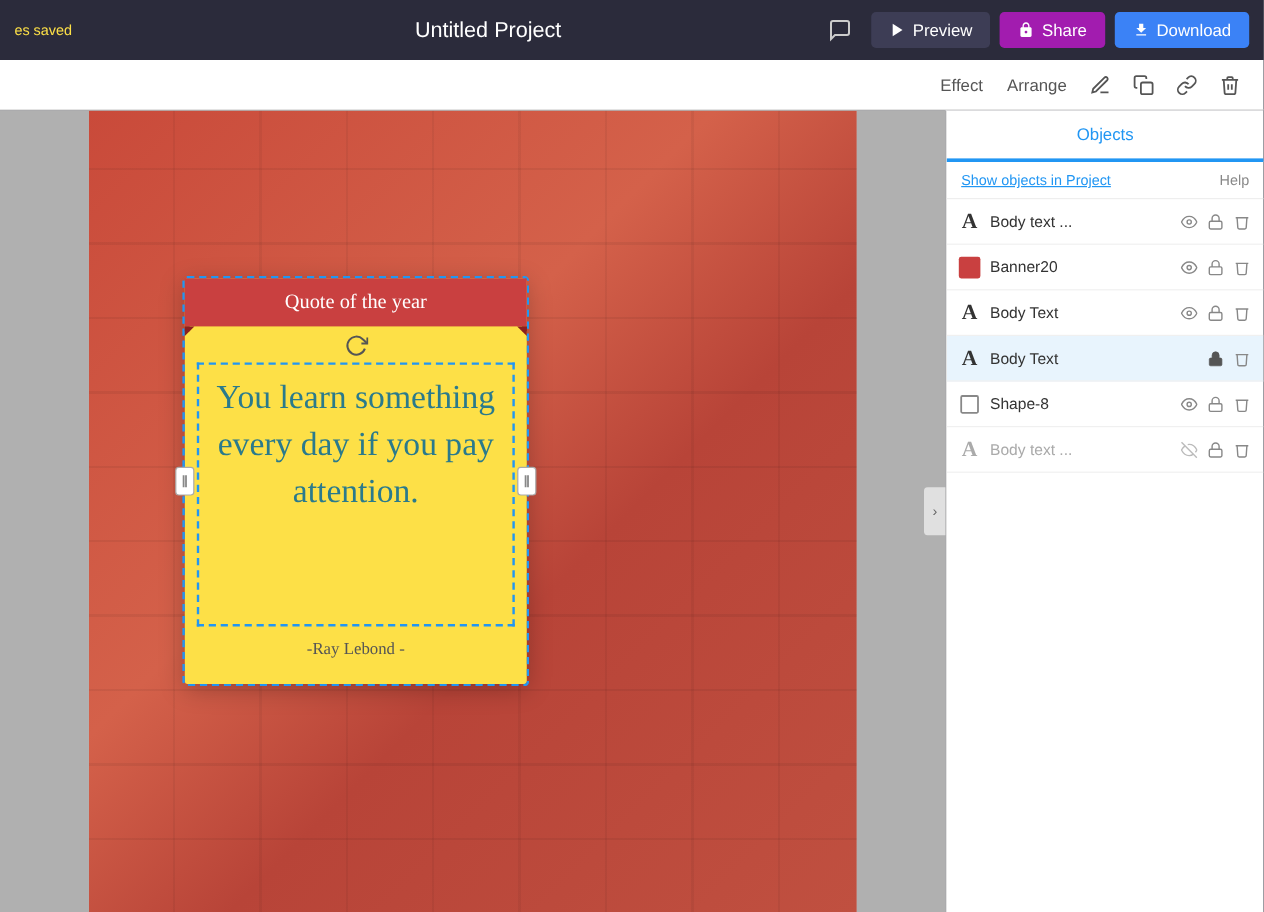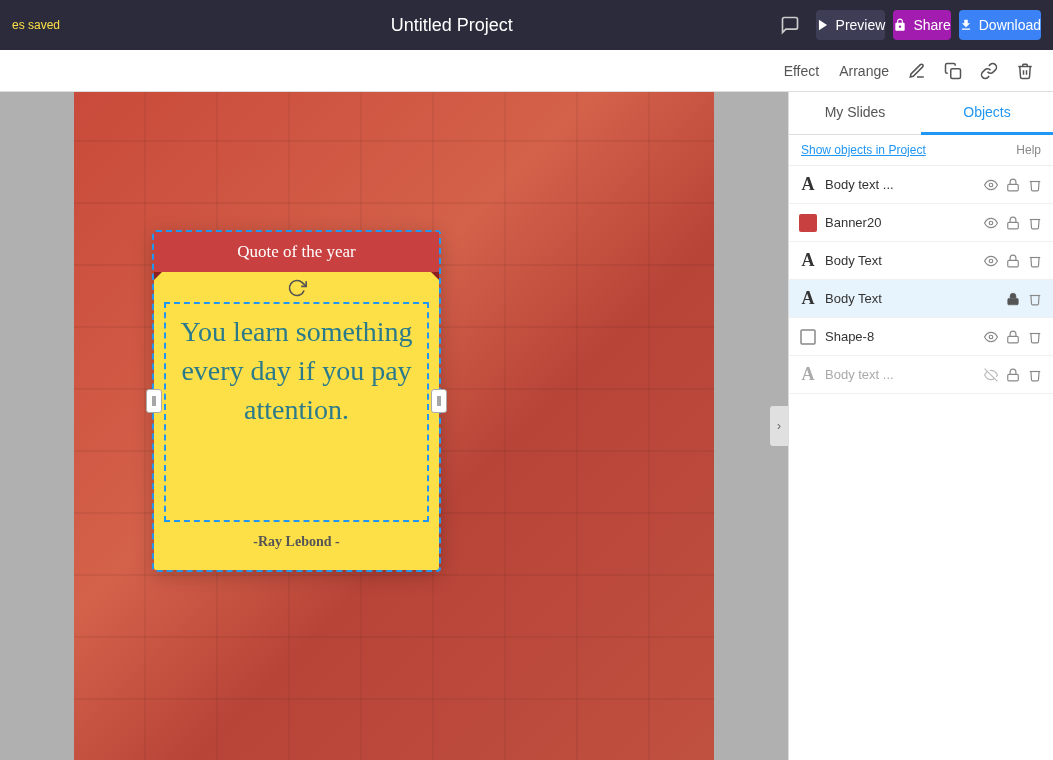--- a/index.html
+++ b/index.html
@@ -46,21 +46,21 @@
     }
     .btn-topbar {
       display: flex;
       align-items: center;
       gap: 6px;
       border: none;
       border-radius: 4px;
       cursor: pointer;
       font-size: 14px;
       font-weight: 500;
-      padding: 7px 0;
+      padding: 7px 15px;
     }
     .btn-preview {
       background: #3d3d55;
       color: #fff;
     }
     .btn-share {
       background: #a21caf;
       color: #fff;
     }
     .btn-download {
@@ -207,21 +207,20 @@
       font-size: 28px;
       line-height: 1.4;
       text-align: center;
     }
     .quote-author {
       text-align: center;
       font-size: 14px;
       color: #555;
       margin-top: 12px;
       font-family: Georgia, serif;
-      font-weight: bold;
     }
 
     
     .handle-left, .handle-right {
       position: absolute;
       top: 50%;
       transform: translateY(-50%);
       width: 16px;
       height: 24px;
       background: #fff;
@@ -469,21 +468,20 @@
         <div class="quote-author">-Ray Lebond -</div>
       </div>
     </div>
 
     <div class="collapse-arrow">›</div>
   </div>
 
   <div class="right-panel">
 
     <div class="panel-tabs">
-      <div class="panel-tab">My Slides</div>
       <div class="panel-tab active">Objects</div>
     </div>
 
     <div class="panel-header">
       <span class="panel-header-link">Show objects in Project</span>
       <span class="panel-header-help">Help</span>
     </div>
 
     <div class="objects-list">
 

